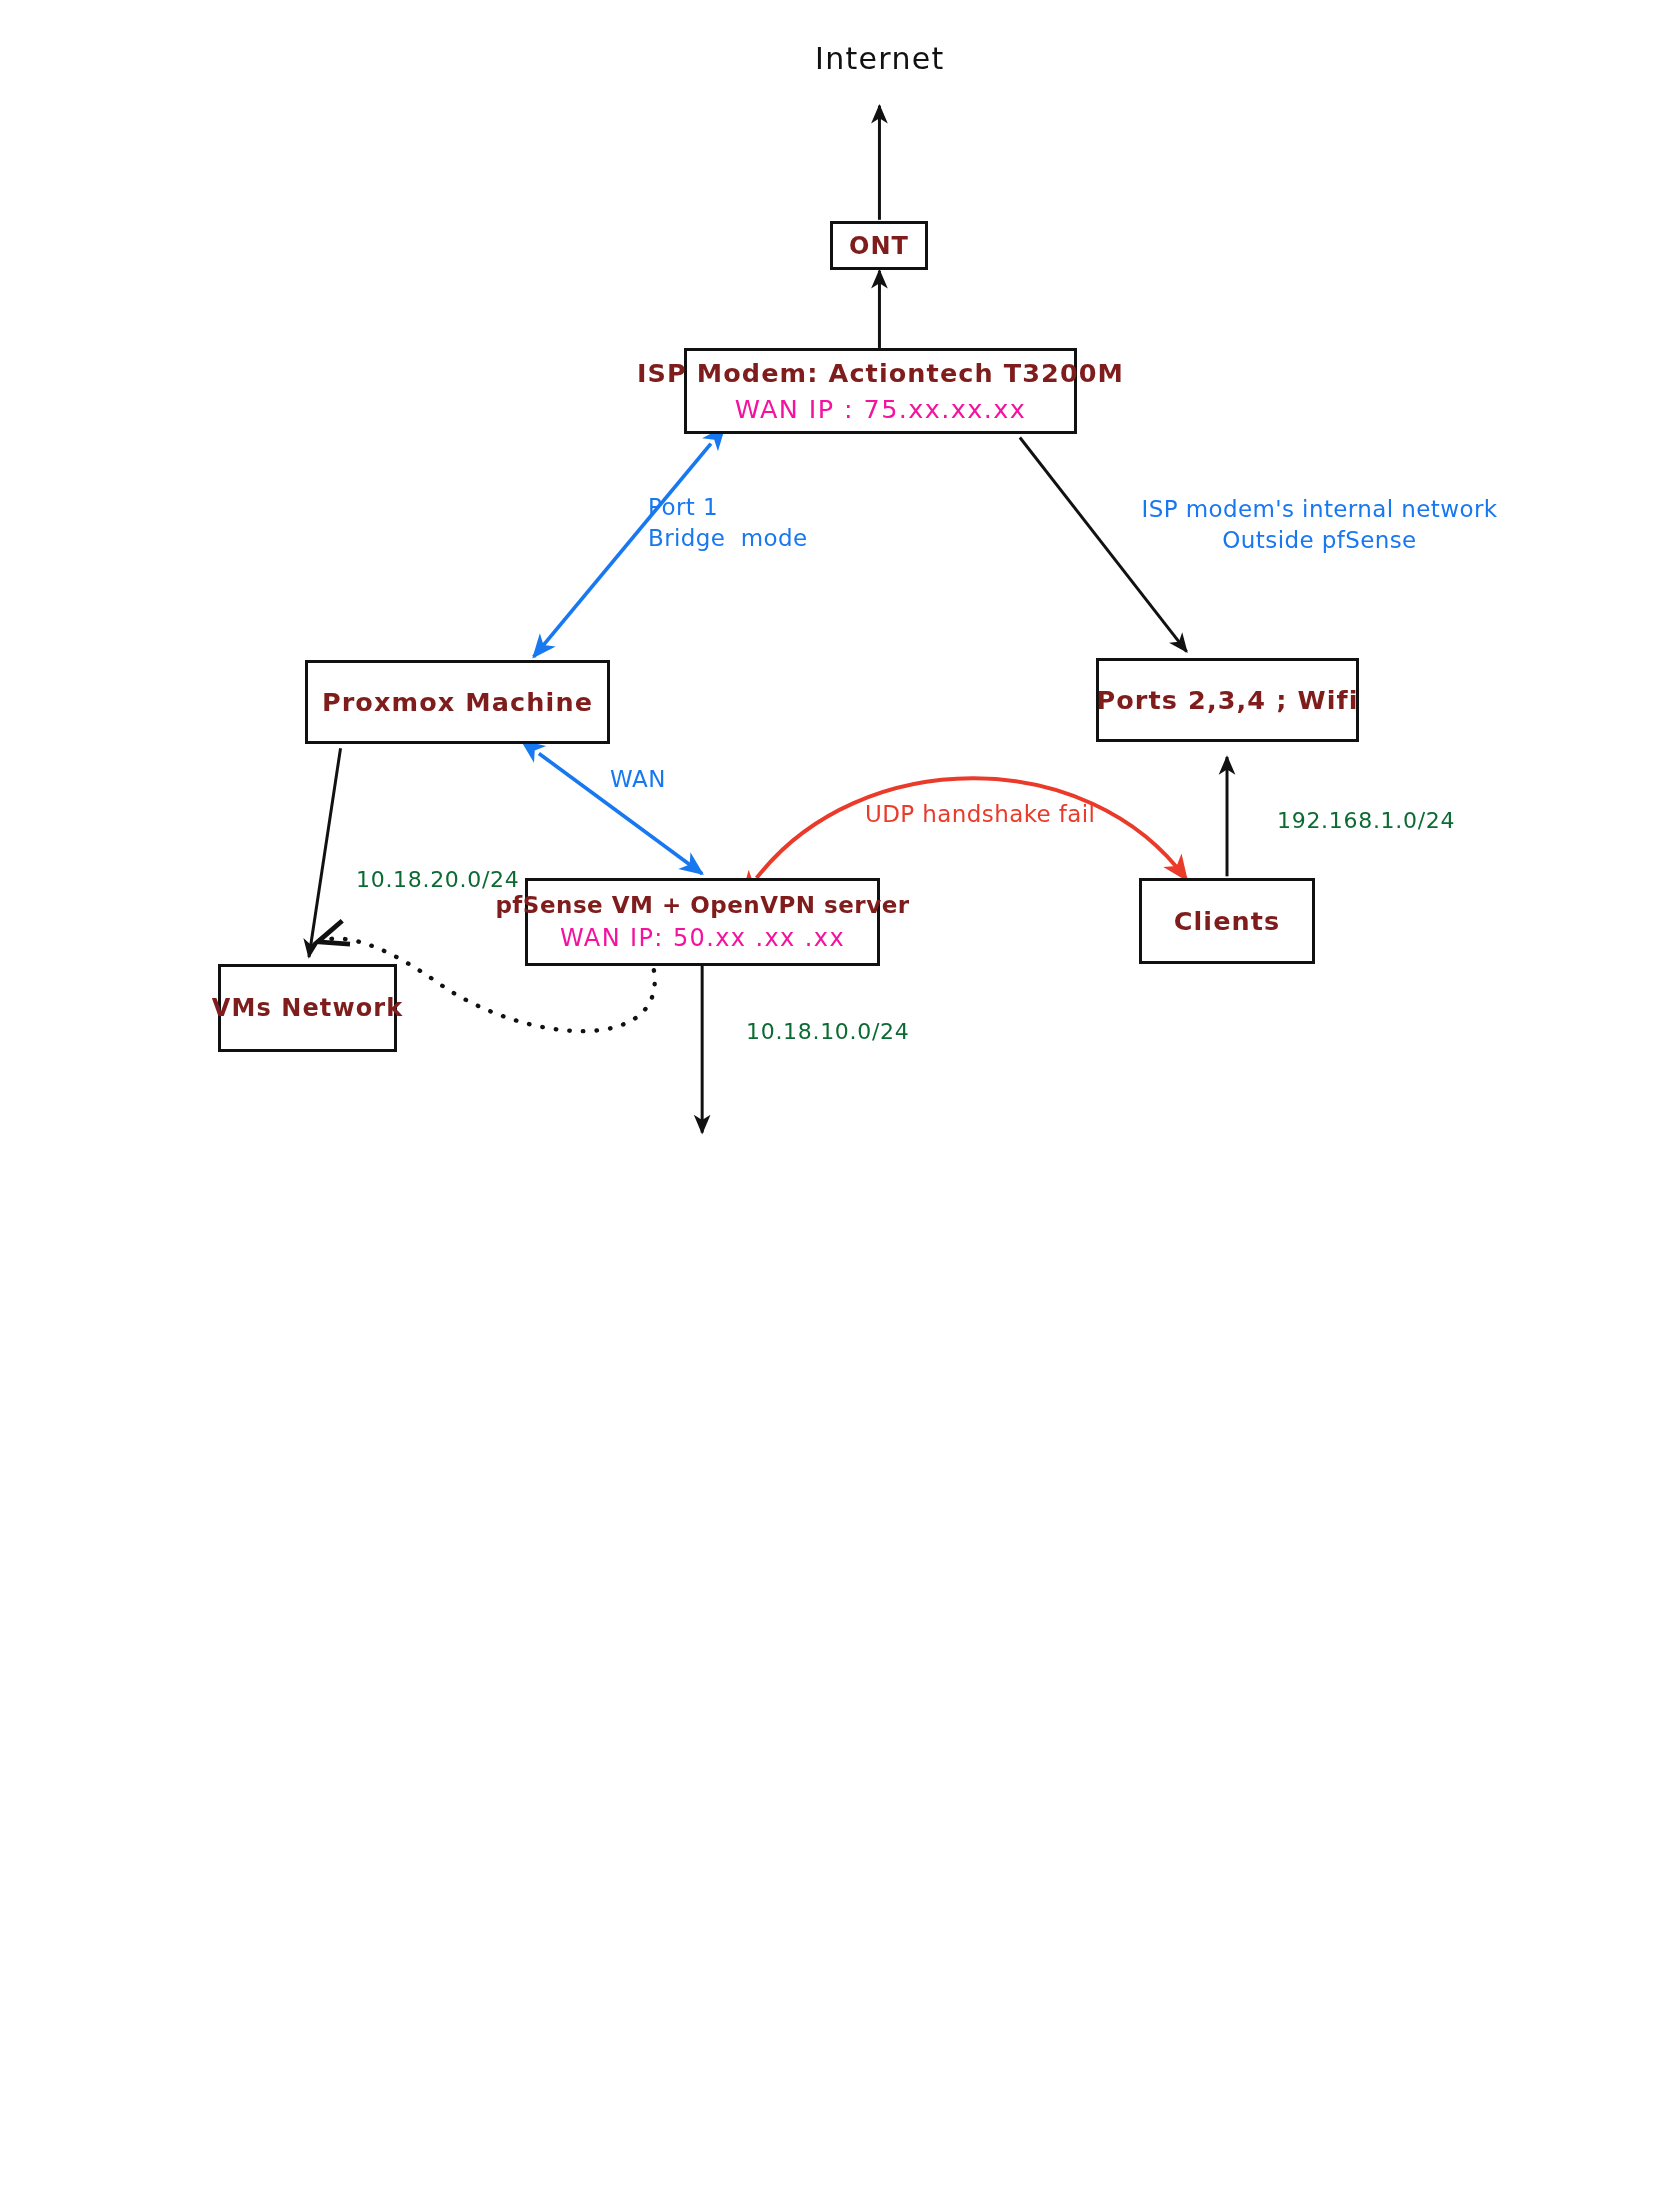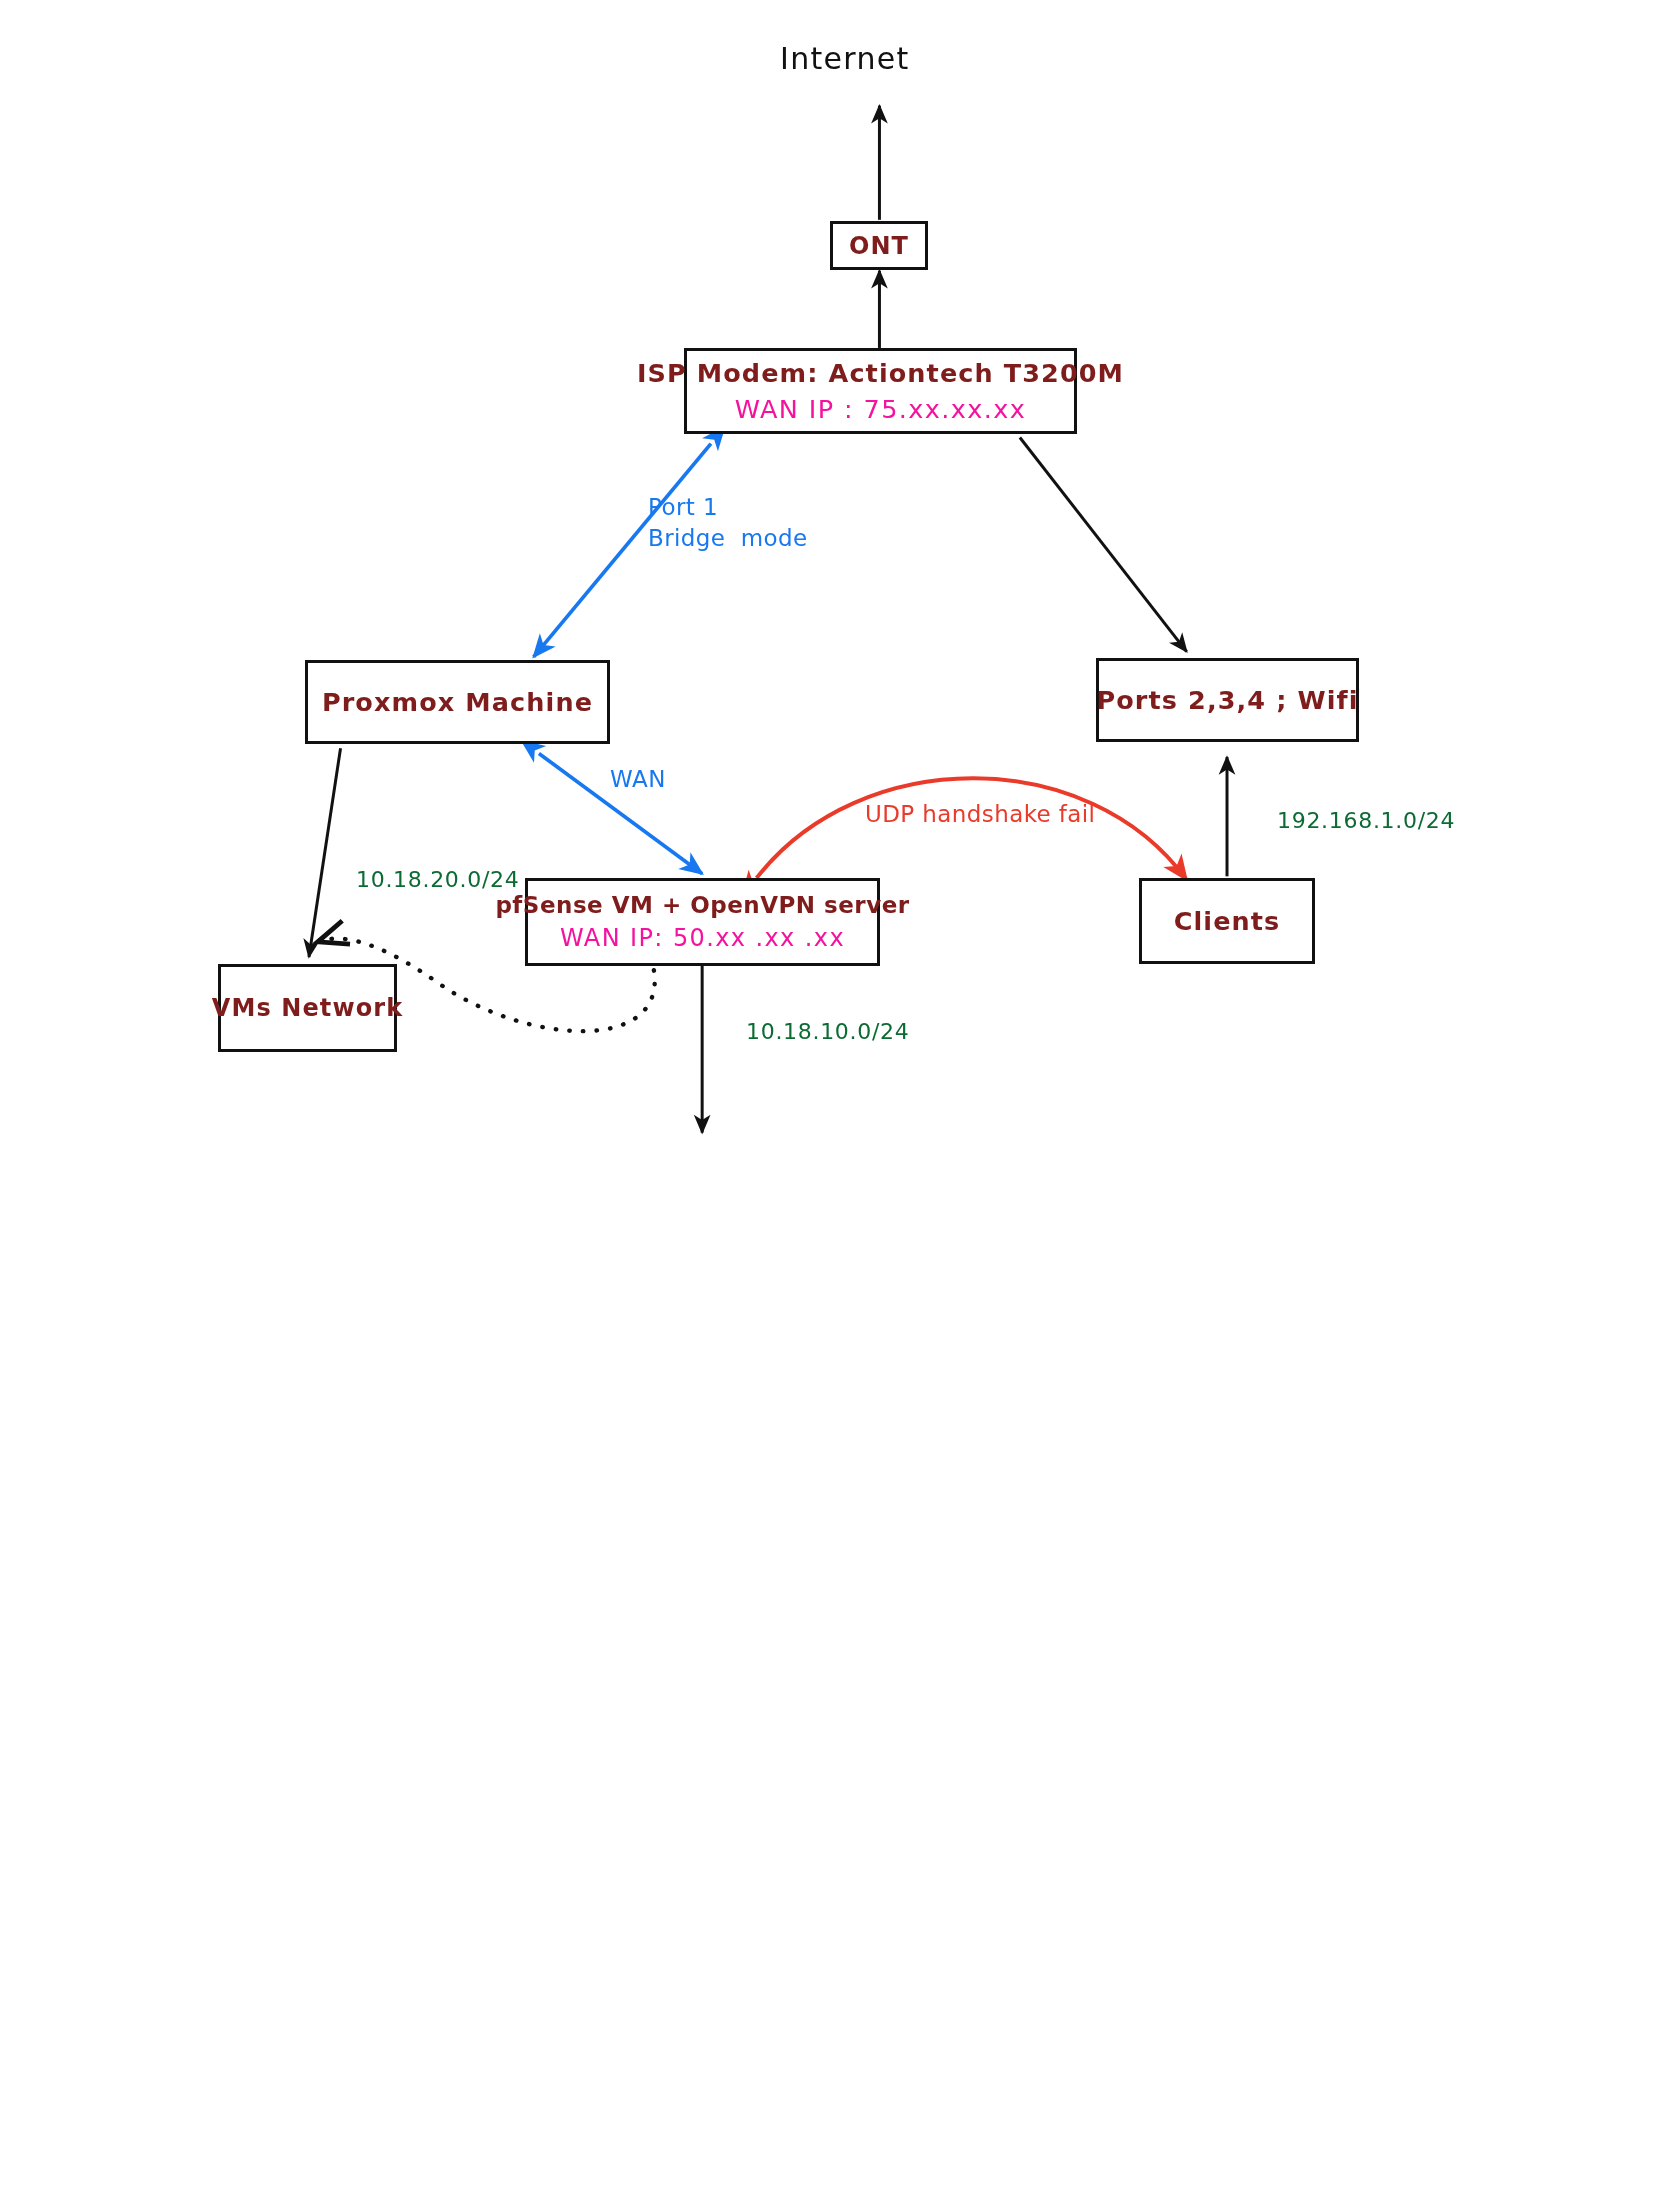--- a/index.html
+++ b/index.html
@@ -113,27 +113,31 @@
 
     <path d="M 862,1000 C 980,848 1240,848 1352,1002" fill="none" stroke="#ea3a2a" stroke-width="4.6" marker-start="url(#ah-red-start)" marker-end="url(#ah-red)"></path>
 
     <line x1="1398" y1="998" x2="1398" y2="862" stroke="#111111" stroke-width="3.4" marker-end="url(#ah-black)"></line>
 
     <line x1="800" y1="1098" x2="800" y2="1290" stroke="#111111" stroke-width="3.4" marker-end="url(#ah-black)"></line>
 
     <path d="M 745,1105 C 760,1200 600,1190 500,1120 C 450,1085 400,1060 364,1072" fill="none" stroke="#111111" stroke-width="5" stroke-linecap="round" stroke-dasharray="0.5 15" marker-end="url(#ah-black-open)"></path>
   </svg>
 
-  <div class="freelabel lbl-black t-internet" style="left:780px; top:39px;">Internet</div>
+  <div class="freelabel lbl-black t-internet" style="left:815px; top:39px;">Internet</div>
 
   <div class="freelabel lbl-blue t-note" style="left:648px; top:492px; width:202px; text-align:left;">
     <div>Port 1</div>
     <div>Bridge&nbsp; mode</div>
   </div>
 
+  <div class="freelabel lbl-blue t-note" style="left:1135px; top:494px; width:369px; text-align:center;">
+    <div>ISP modem's internal network</div>
+    <div>Outside pfSense</div>
+  </div>
 
   <div class="freelabel lbl-blue t-wan" style="left:610px; top:764px;">WAN</div>
 
   <div class="freelabel lbl-red t-note" style="left:865px; top:799px;">UDP handshake fail</div>
 
   <div class="freelabel lbl-green t-cidr" style="left:1277px; top:806px;">192.168.1.0/24</div>
 
   <div class="freelabel lbl-green t-cidr" style="left:356px; top:865px;">10.18.20.0/24</div>
 
   <div class="freelabel lbl-green t-cidr" style="left:734px; top:1017px;margin-left:12px;">10.18.10.0/24</div>

